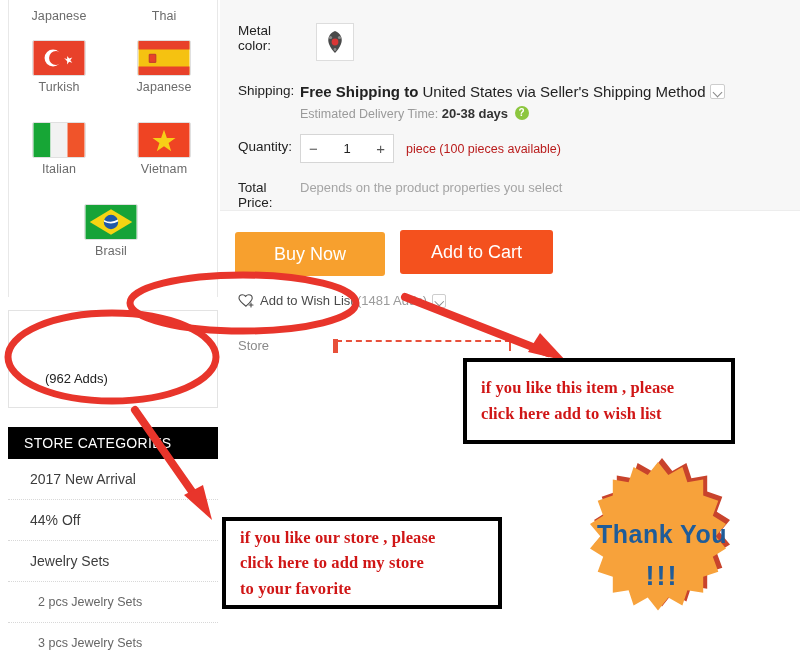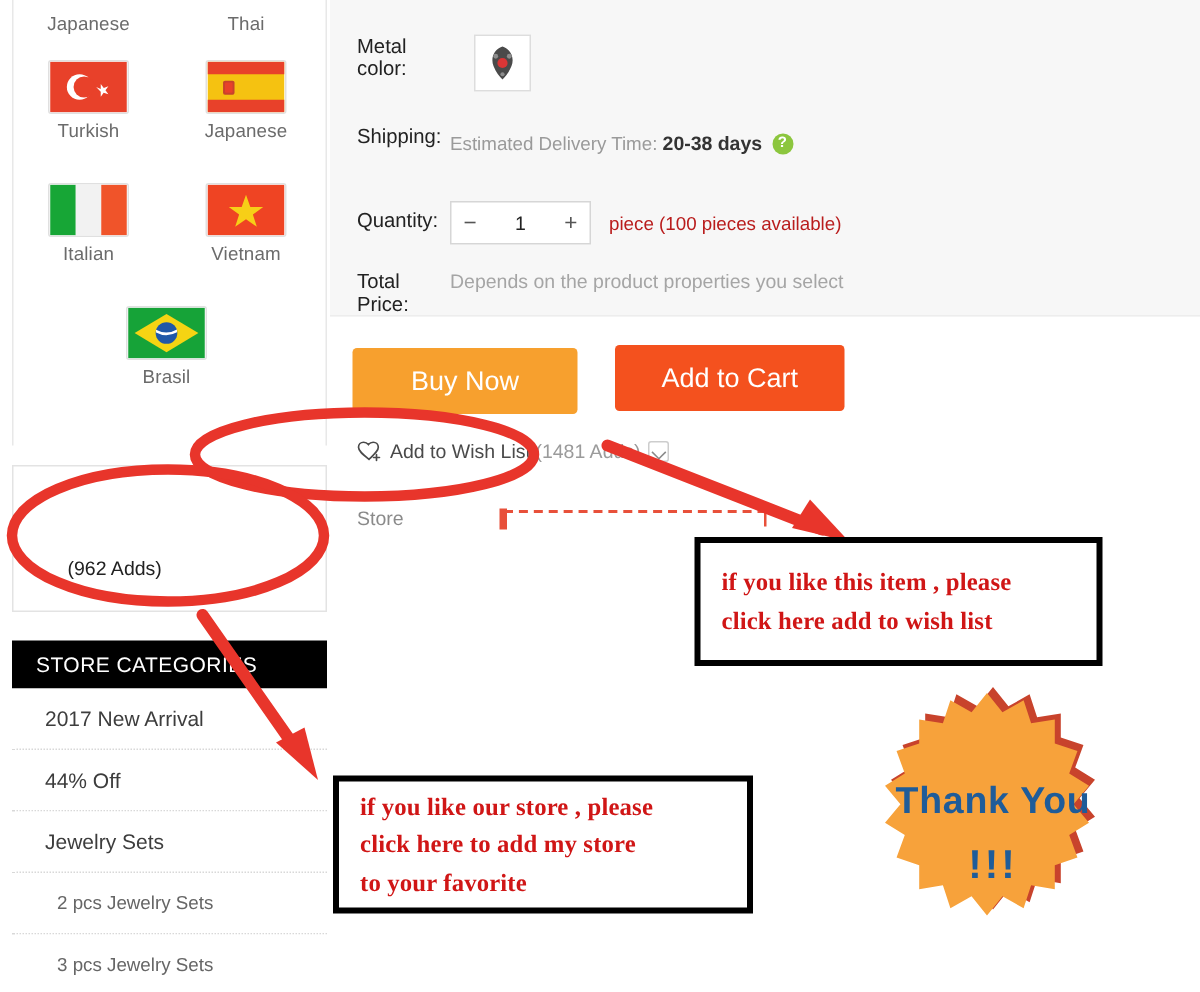--- a/index.html
+++ b/index.html
@@ -113,21 +113,21 @@
   .price-note { font-size: 13px; color: #a5a5a5; }
 
   
   .btn-buy, .btn-cart {
     position: absolute; height: 44px; border: none; border-radius: 3px;
     color: #fff; font-size: 18px; cursor: pointer;
     font-family: "Liberation Sans", sans-serif;
     display: flex; align-items: center; justify-content: center;
   }
   .btn-buy { left: 15px; top: 232px; width: 150px; background: #f7a02e; }
-  .btn-cart { left: 190px; top: 230px; width: 153px; background: #f4511e; }
+  .btn-cart { left: 180px; top: 230px; width: 153px; background: #f4511e; }
 
   .wish {
     position: absolute; left: 18px; top: 293px;
     display: flex; align-items: center; font-size: 13px; color: #4a4a4a; cursor: pointer;
   }
   .wish .cnt { color: #9b9b9b; margin-left: 3px; }
   .wish-caret {
     display: inline-block; width: 14px; height: 14px; border: 1px solid #cdcdcd;
     border-radius: 2px; background: #fff; position: relative; margin-left: 5px;
   }
@@ -277,20 +277,23 @@
             <circle cx="10.5" cy="10.5" r="1.6" fill="#8d8d8d"></circle>
             <circle cx="19.5" cy="10.5" r="1.6" fill="#8d8d8d"></circle>
             <circle cx="15" cy="22.5" r="1.4" fill="#8d8d8d"></circle>
           </svg>
         </div>
       </div>
 
       <div class="prop-row" style="top:83px;">
         <div class="prop-label">Shipping:</div>
         <div>
+          <div class="ship-main">
+            <b>Free Shipping to</b><span> United States via Seller's Shipping Method</span><span class="ship-caret"></span>
+          </div>
           <div class="ship-sub">
             <span>Estimated Delivery Time:</span>
             <b>20-38</b>
             <b>days</b>
             <span class="help-icon">?</span>
           </div>
         </div>
       </div>
 
       <div class="prop-row" style="top:134px;">

